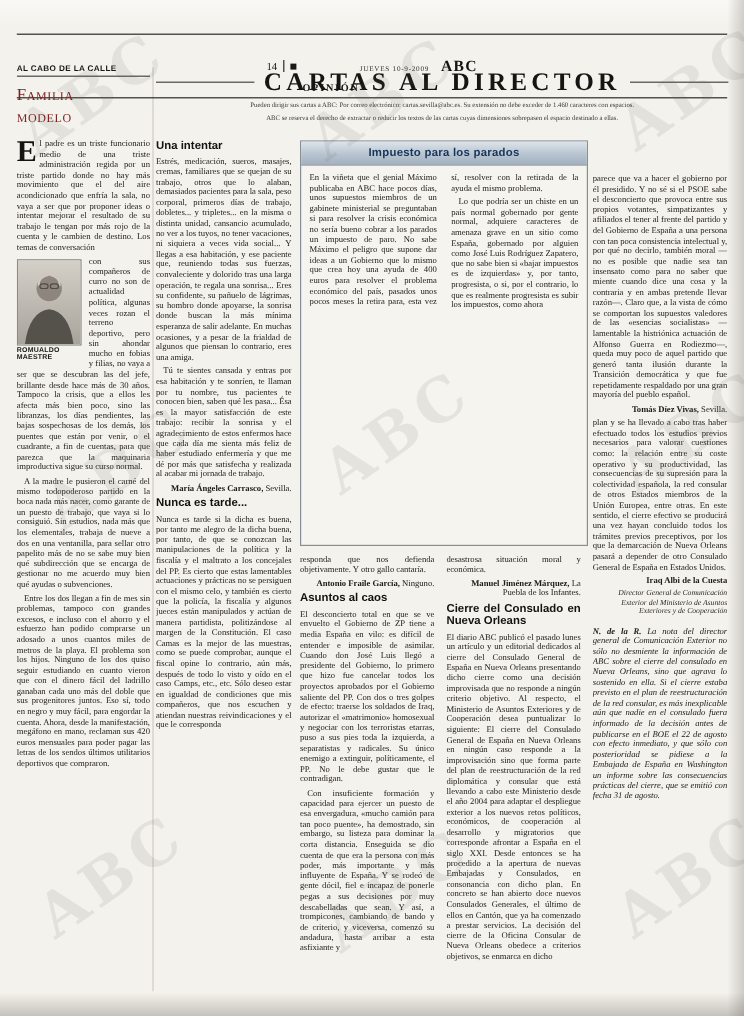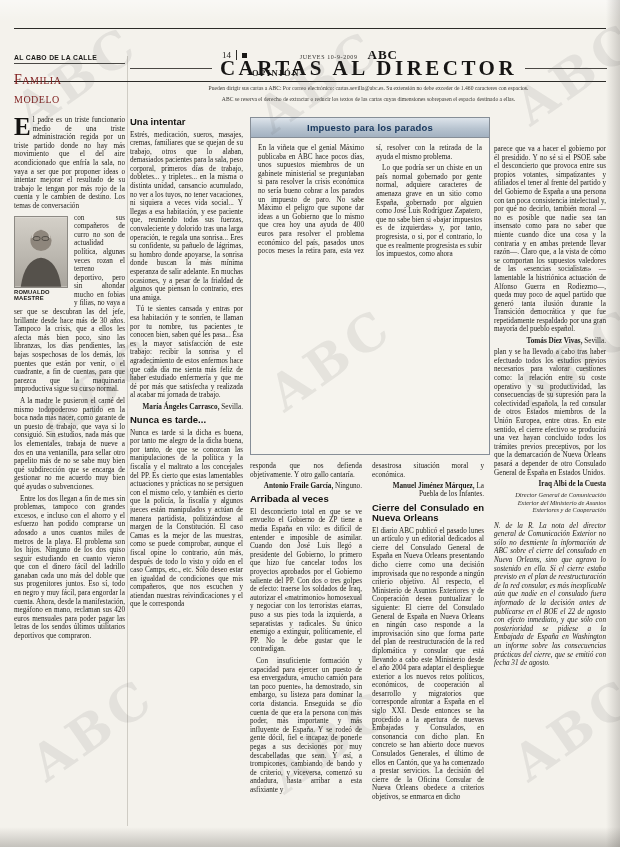--- a/index.html
+++ b/index.html
@@ -96,21 +96,21 @@
   .box-head {
     height:20px; display:flex; align-items:center; justify-content:center;
     background:linear-gradient(180deg,#dde4eb 0%,#b8c4d0 55%,#a2b1c0 100%);
     border-bottom:1px solid #868e97;
   }
   .box-title { font-family:"Liberation Sans",sans-serif; font-weight:bold; font-size:9.5px; color:#17365c; letter-spacing:.2px;text-align:center; }
   .box-body { padding:6px 7px; height:285px; column-count:2; column-gap:12px; overflow:hidden; }
 
   
   .ndlr { font-style:italic; margin-top:8px; }
-  .ndlr .lead { font-weight:normal; font-style:italic; }
+  .ndlr .lead { font-weight:bold; font-style:italic; }
 </style>
 </head>
 <body>
 
 <div class="page">
 
   <div class="wm" style="left:8px;   top:48px;">ABC</div>
   <div class="wm" style="left:250px; top:52px;">ABC</div>
   <div class="wm" style="left:508px; top:44px;">ABC</div>
   <div class="wm" style="left:30px;  top:360px;">ABC</div>
@@ -197,21 +197,21 @@
       <p>Lo que podría ser un chiste en un país normal gobernado por gente normal, adquiere caracteres de amenaza grave en un sitio como España, gobernado por alguien como José Luis Rodríguez Zapatero, que no sabe bien si «bajar impuestos es de izquierdas» y, por tanto, progresista, o si, por el contrario, lo que es realmente progresista es subir los impuestos, como ahora</p>
     </div>
   </div>
 
   <div class="col bt" style="left:250px; top:462px; width:112px; height:364px;">
     <p>responda que nos defienda objetivamente. Y otro gallo cantaría.</p>
     <div class="sig">
       <span class="nm">Antonio Fraile García,</span>
       <span>Ninguno.</span>
     </div>
-    <h3 class="lh">Arribada al veces</h3>
+    <h3 class="lh">Asuntos al caos</h3>
     <p>El desconcierto total en que se ve envuelto el Gobierno de ZP tiene a media España en vilo: es difícil de entender e imposible de asimilar. Cuando don José Luis llegó a presidente del Gobierno, lo primero que hizo fue cancelar todos los proyectos aprobados por el Gobierno saliente del PP. Con dos o tres golpes de efecto: traerse los soldados de Iraq, autorizar el «matrimonio» homosexual y negociar con los terroristas etarras, puso a sus pies toda la izquierda, a separatistas y radicales. Su único enemigo a extinguir, políticamente, el PP. No le debe gustar que le contradigan.</p>
     <p>Con insuficiente formación y capacidad para ejercer un puesto de esa envergadura, «mucho camión para tan poco puente», ha demostrado, sin embargo, su listeza para dominar la corta distancia. Enseguida se dio cuenta de que era la persona con más poder, más importante y más influyente de España. Y se rodeó de gente dócil, fiel e incapaz de ponerle pegas a sus decisiones por muy descabelladas que sean. Y así, a trompicones, cambiando de bando y de criterio, y viceversa, comenzó su andadura, hasta arribar a esta asfixiante y</p>
   </div>
 
   <div class="col bt" style="left:372px; top:462px; width:112px; height:364px;">
     <p>desastrosa situación moral y económica.</p>
     <div class="sig">
       <span class="nm">Manuel Jiménez Márquez,</span>
       <span>La Puebla de los Infantes.</span>
     </div>

